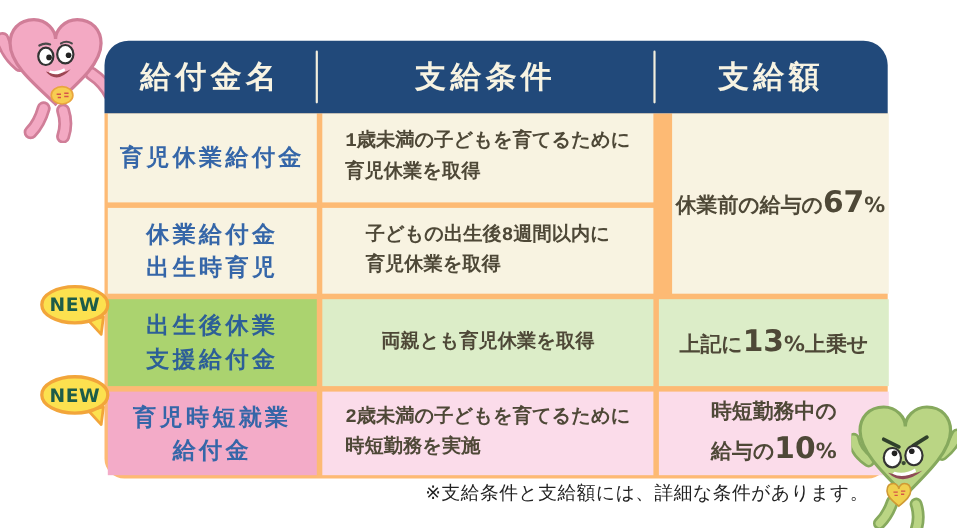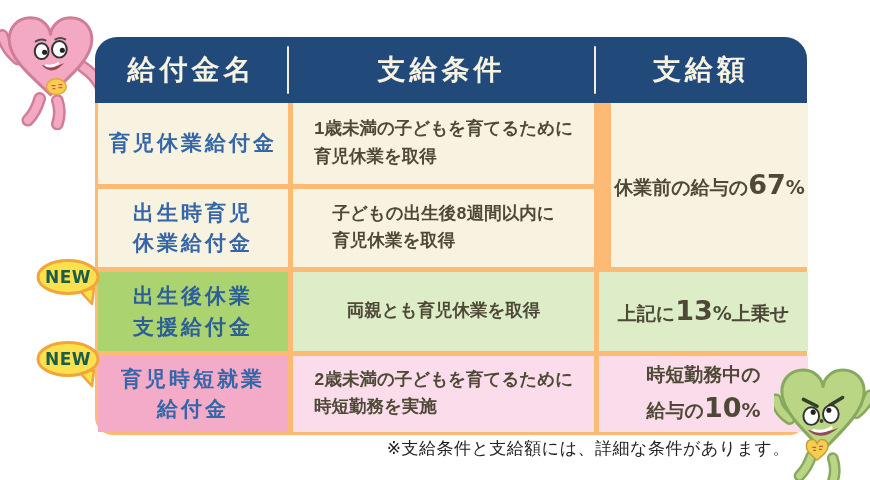--- a/index.html
+++ b/index.html
@@ -113,22 +113,22 @@
         </div>
       </div>
 
       <div class="cell bg-cream amt-cell amt-merged">
         <div>
           <span>休業前の給与の</span><span class="num">67</span><span>%</span>
         </div>
       </div>
 
       <div class="cell bg-cream name-cell">
+        <span>休業給付金</span>
         <span>出生時育児</span>
-        <span>休業給付金</span>
       </div>
       <div class="cell bg-cream cond-cell">
         <div class="block">
           <div>子どもの出生後8週間以内に</div>
           <div>育児休業を取得</div>
         </div>
       </div>
 
       <div class="cell bg-green name-cell on-green">
         <span>出生後休業</span>

